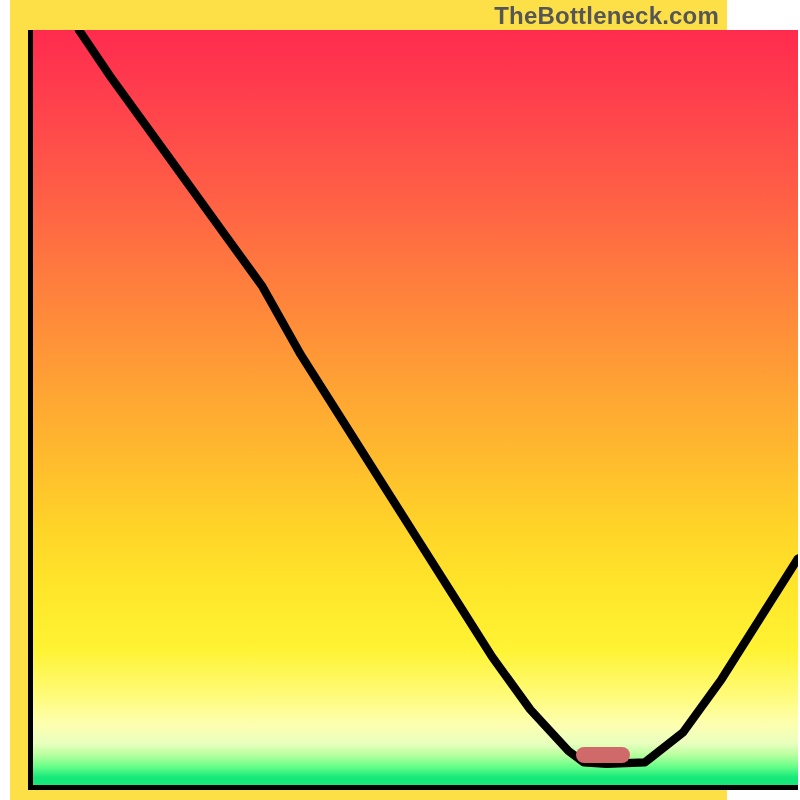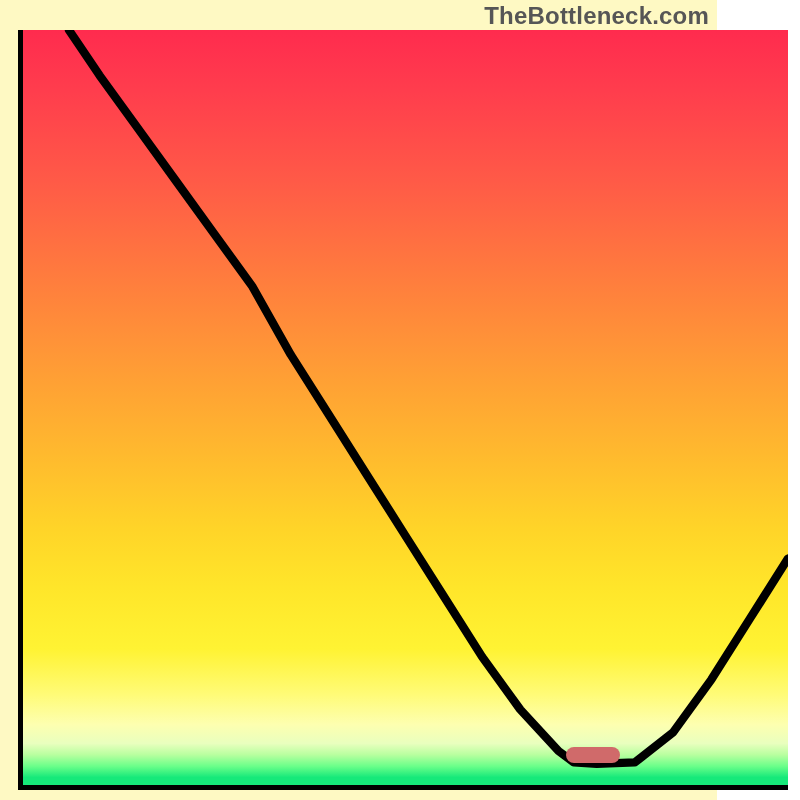--- a/index.html
+++ b/index.html
@@ -1,21 +1,22 @@
 <!DOCTYPE html>
 <html><head>
 <meta charset="utf-8">
 <style>
   * { margin: 0; padding: 0; box-sizing: border-box; }
   html, body { width: 800px; height: 800px; background: #fff; overflow: hidden; }
   .canvas {
     position: relative;
     width: 717px;
     height: 800px;
-    background: #fef9c3;
+    background: #fde047;
+    margin-left: 10px;
   }
   .attribution {
     position: absolute;
     top: 2px;
     right: 8px;
     font-family: Arial, Helvetica, sans-serif;
     font-size: 24px;
     font-weight: 600;
     color: #565656;
     letter-spacing: 0.2px;

